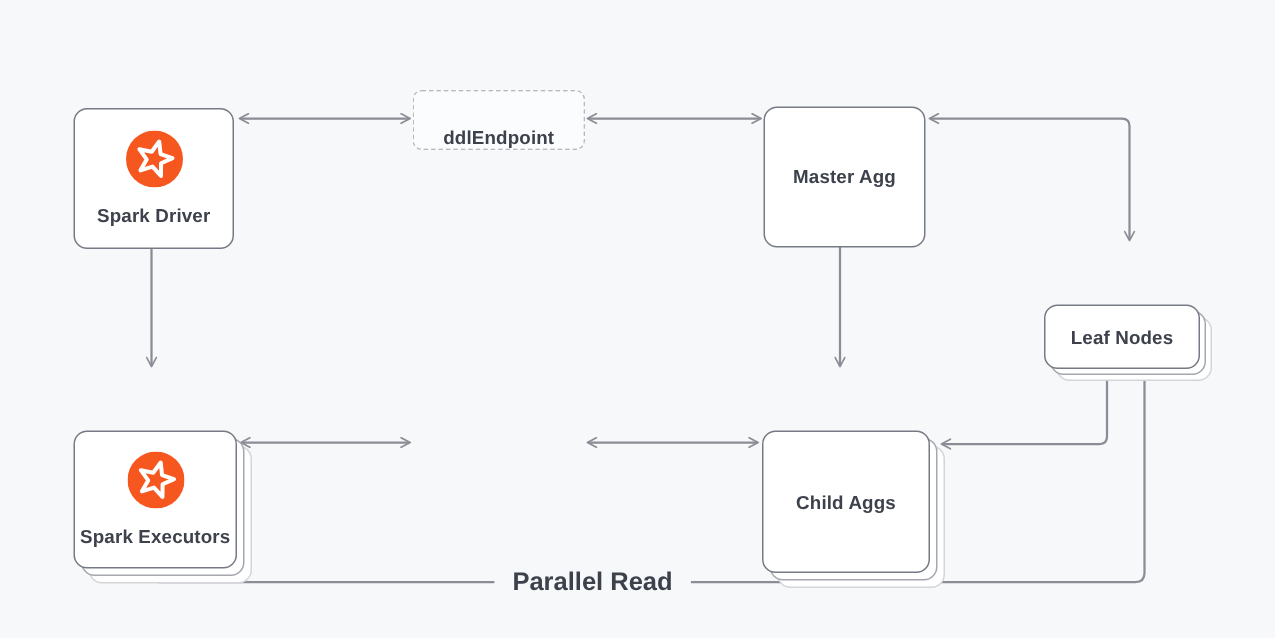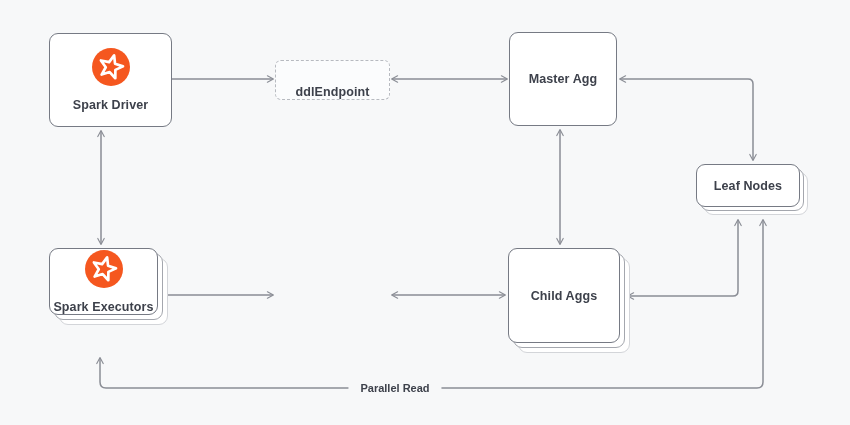--- a/index.html
+++ b/index.html
@@ -17,20 +17,21 @@
   }
   svg.edges {
     position: absolute;
     left: 0; top: 0;
     width: 850px; height: 425px;
     overflow: visible;
   }
   .node {
     position: absolute;
     z-index: 2;
+    margin-top: 39px;
   }
   .layer {
     position: absolute;
     inset: 0;
     background: #ffffff;
     border: 1.5px solid #767a84;
     border-radius: 9px;
   }
   .layer.l2 { transform: translate(5px, 5px); border-color: #a4a7ae; z-index: 1; }
   .layer.l3 { transform: translate(10px, 10px); border-color: #d3d5d9; z-index: 0; }
@@ -64,21 +65,21 @@
   .icon-circle {
     width: 38px; height: 38px;
     display: block;
   }
   .edge-label {
     position: absolute;
     z-index: 3;
     transform: translate(-50%, -50%);
     background: #f7f8f9;
     padding: 2px 12px;
-    font-size: 11px;
+    font-size: 17px;
     font-weight: 700;
     color: #3d414b;
     white-space: nowrap;
   }
 </style>
 </head>
 <body>
 
 <div class="canvas">
 
@@ -105,21 +106,21 @@
       <path d="M392,295 L505,295" marker-start="url(#ah)" marker-end="url(#ah)"></path>
 
       <path d="M628,296 L733,296 Q738,296 738,291 L738,220" marker-start="url(#ah)" marker-end="url(#ah)"></path>
 
       <path d="M100,358 L100,382 Q100,388 106,388 L757,388 Q763,388 763,382 L763,220" marker-start="url(#ah)" marker-end="url(#ah)"></path>
     </g>
   </svg>
 
   <div class="edge-label" style="left:395px; top:388px;">Parallel Read</div>
 
-  <div class="node" style="left:49px; top:33px; width:123px; height:94px;">
+  <div class="node" style="left:49px; top:33px; width:107px; height:94px;">
     <div class="layer main">
       <svg class="icon-circle" viewBox="0 0 24 24">
         <circle cx="12" cy="12" r="12" fill="#f5571f"></circle>
         <path d="M13.97,4.66 L14.56,9.92 L19.59,11.6 L14.77,13.8 L14.72,19.1 L11.15,15.19 L6.09,16.78 L8.7,12.17 L5.63,7.86 L10.82,8.92 Z" fill="none" stroke="#ffffff" stroke-width="1.7" stroke-linejoin="round"></path>
       </svg>
       <span class="node-label">Spark Driver</span>
     </div>
   </div>
 
   <div class="endpoint" style="left:275px; top:60px; width:115px; height:40px;">
@@ -133,21 +134,21 @@
   </div>
 
   <div class="node leaf" style="left:696px; top:164px; width:104px; height:43px;border-radius:10px;">
     <div class="layer l3"></div>
     <div class="layer l2"></div>
     <div class="layer main">
       <span class="node-label">Leaf Nodes</span>
     </div>
   </div>
 
-  <div class="node" style="left:49px; top:248px; width:109px; height:67px;">
+  <div class="node" style="left:49px; top:248px; width:109px; height:92px;">
     <div class="layer l3"></div>
     <div class="layer l2"></div>
     <div class="layer main">
       <svg class="icon-circle" viewBox="0 0 24 24">
         <circle cx="12" cy="12" r="12" fill="#f5571f"></circle>
         <path d="M13.97,4.66 L14.56,9.92 L19.59,11.6 L14.77,13.8 L14.72,19.1 L11.15,15.19 L6.09,16.78 L8.7,12.17 L5.63,7.86 L10.82,8.92 Z" fill="none" stroke="#ffffff" stroke-width="1.7" stroke-linejoin="round"></path>
       </svg>
       <span class="node-label">Spark Executors</span>
     </div>
   </div>

